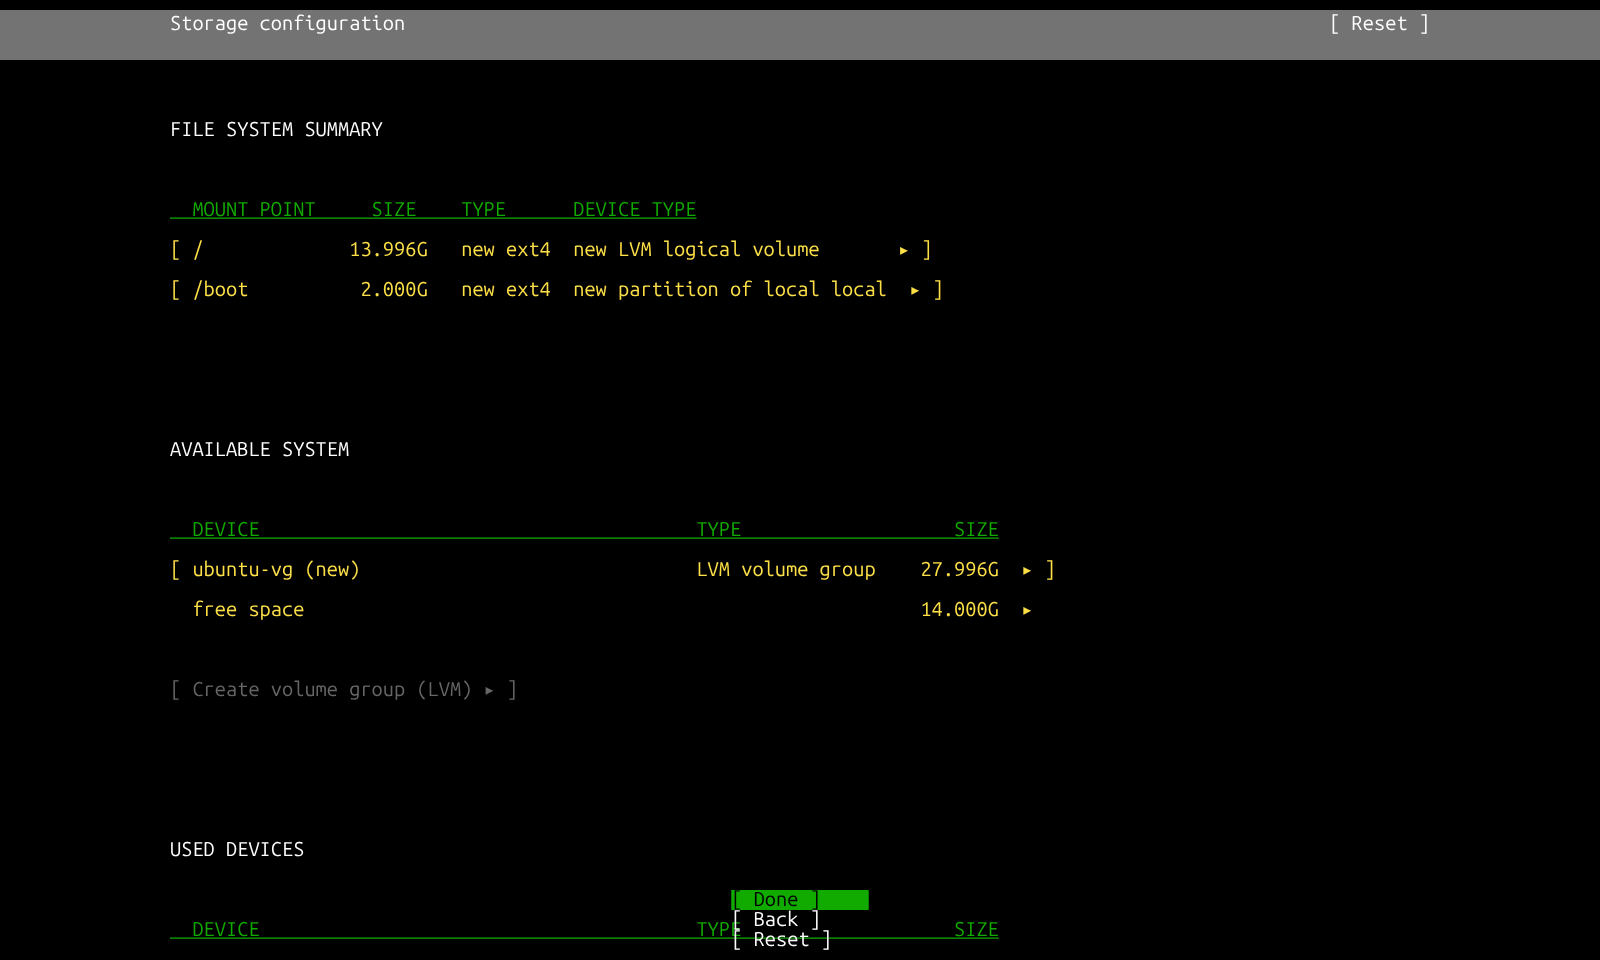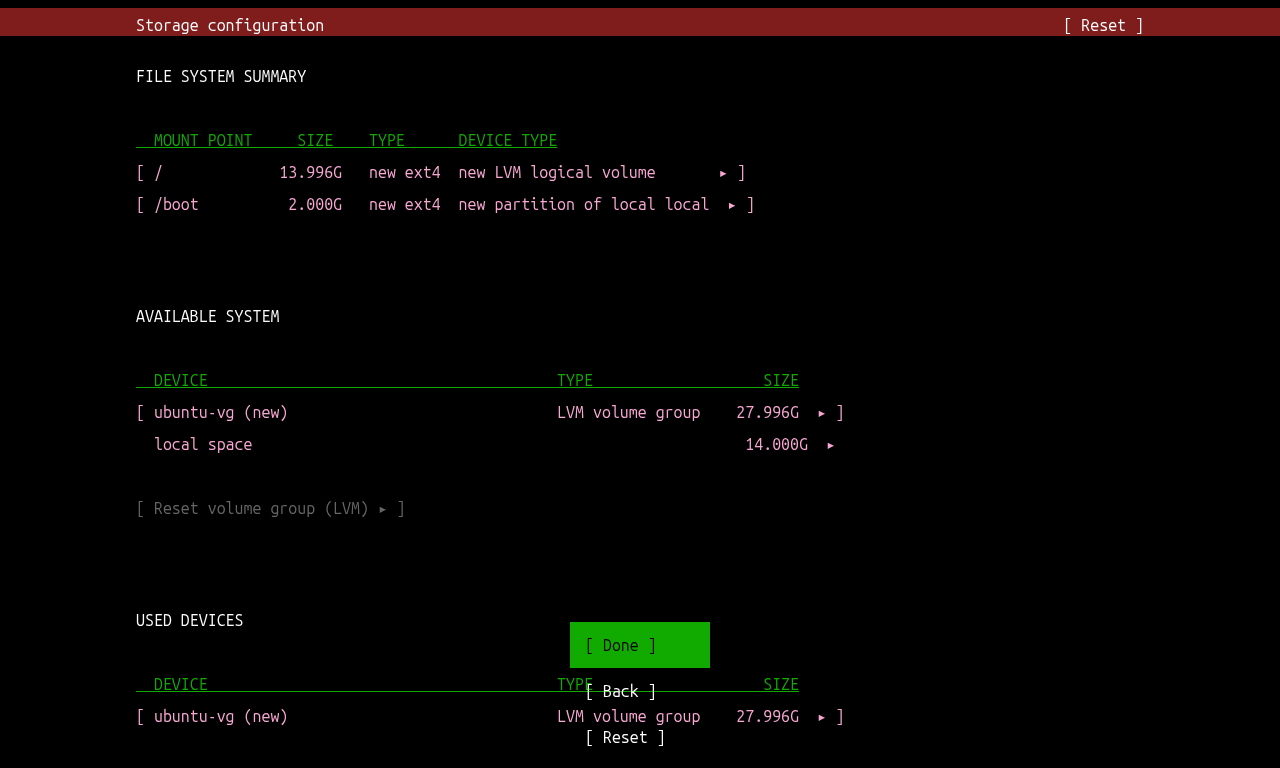--- a/index.html
+++ b/index.html
@@ -11,40 +11,40 @@
     color: #fff;
     width: 1280px;
     height: 768px;
     overflow: hidden;
   }
   .top-spacer {
     height: 8px;
     background: #000;
   }
   .header {
-    background: #7f1d1d;
+    background: #737373;
     color: #fff;
     display: flex;
     justify-content: space-between;
-    align-items: flex-start;
-    padding: 8px 136px;
+    align-items: flex-end;
+    padding: 20px 136px;
     height: 28px;
     box-sizing: border-box;
   }
   .content {
     padding: 0 136px;
     white-space: pre;
     line-height: 1.0;
   }
   .section-title {
     color: #fff;
-    margin-top: 16px;
+    margin-top: 32px;
   }
   .row {
-    color: #f9a8d4;
+    color: #fde047;
   }
   .header-row {
     color: #11ab00;
     text-decoration: underline;
   }
   .dim {
     color: #666;
   }
   .footer {
     position: absolute;
@@ -52,21 +52,21 @@
     left: 0;
     right: 0;
     display: flex;
     flex-direction: column;
     align-items: center;
     line-height: 1.0;
   }
   .btn {
     width: 110px;
     text-align: left;
-    padding: 15px;
+    padding: 0;
   }
   .btn-selected {
     background: #11ab00;
     color: #000;
   }
 </style>
 </head>
 <body>
 
 <div class="top-spacer"></div>
@@ -80,23 +80,23 @@
 <div>&nbsp;</div>
 <div class="header-row">  MOUNT POINT     SIZE    TYPE      DEVICE TYPE</div>
 <div class="row">[ /             13.996G   new ext4  new LVM logical volume       ▸ ]</div>
 <div class="row">[ /boot          2.000G   new ext4  new partition of local local  ▸ ]</div>
 <div>&nbsp;</div>
 <div>&nbsp;</div>
 <div class="section-title">AVAILABLE SYSTEM</div>
 <div>&nbsp;</div>
 <div class="header-row">  DEVICE                                       TYPE                   SIZE</div>
 <div class="row">[ ubuntu-vg (new)                              LVM volume group    27.996G  ▸ ]</div>
-<div class="row">  local space                                                       14.000G  ▸  </div>
+<div class="row">  free space                                                       14.000G  ▸  </div>
 <div>&nbsp;</div>
-<div class="dim">[ Reset volume group (LVM) ▸ ]</div>
+<div class="dim">[ Create volume group (LVM) ▸ ]</div>
 <div>&nbsp;</div>
 <div>&nbsp;</div>
 <div class="section-title">USED DEVICES</div>
 <div>&nbsp;</div>
 <div class="header-row">  DEVICE                                       TYPE                   SIZE</div>
 <div class="row">[ ubuntu-vg (new)                              LVM volume group    27.996G  ▸ ]</div>
 
 
 
 

